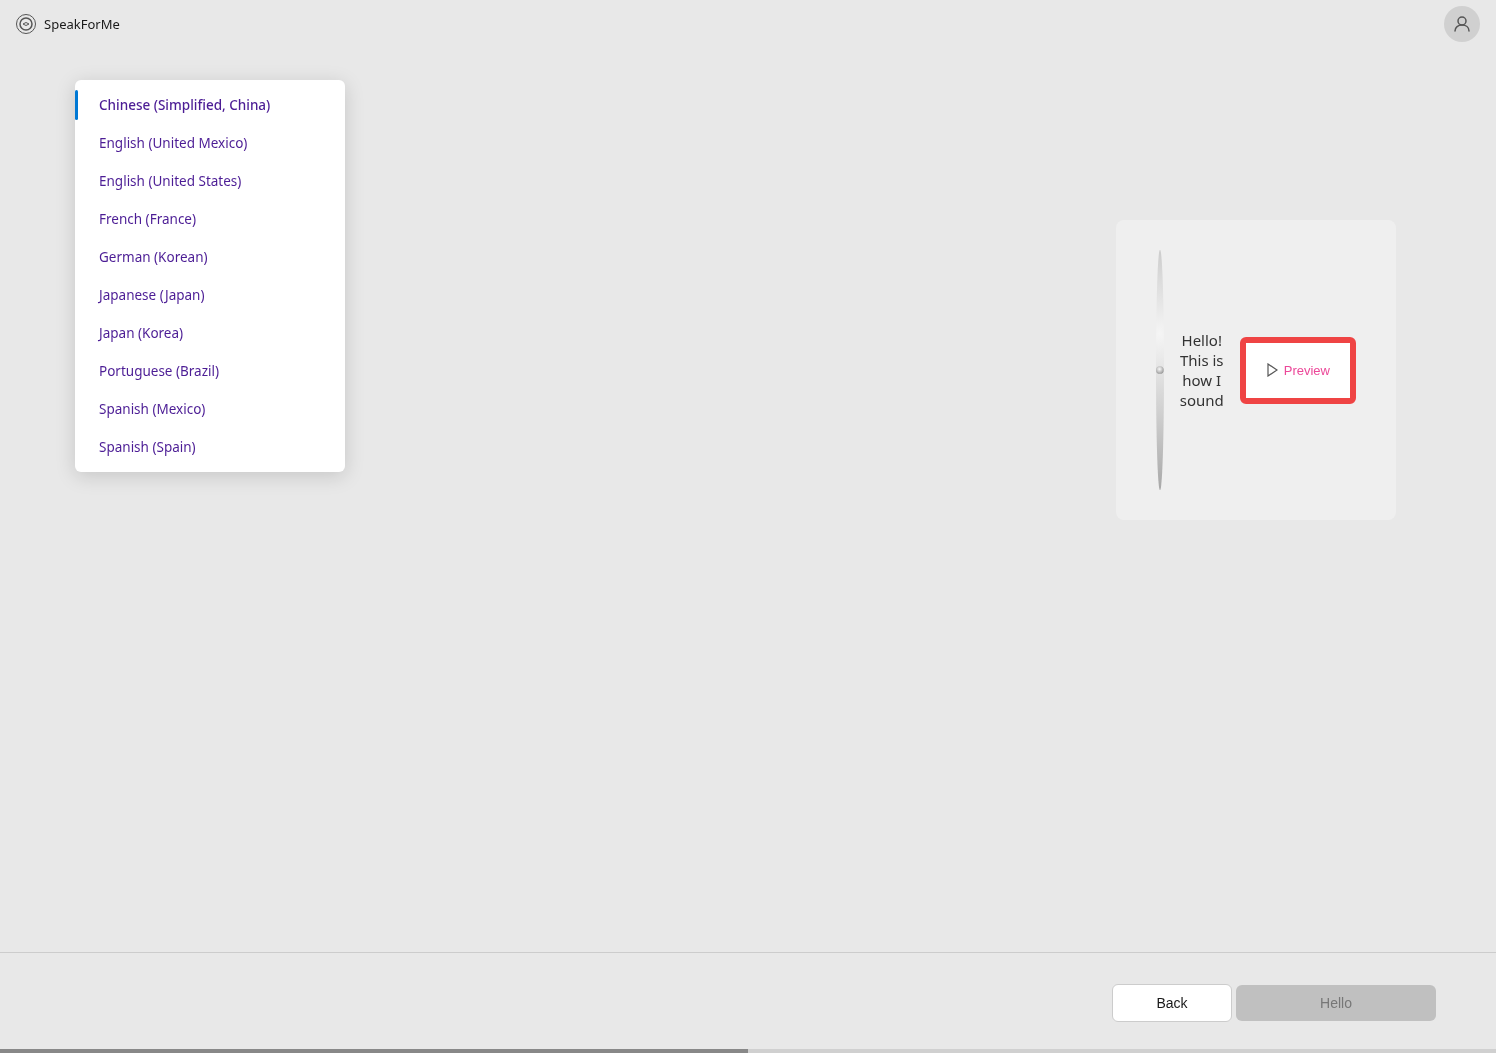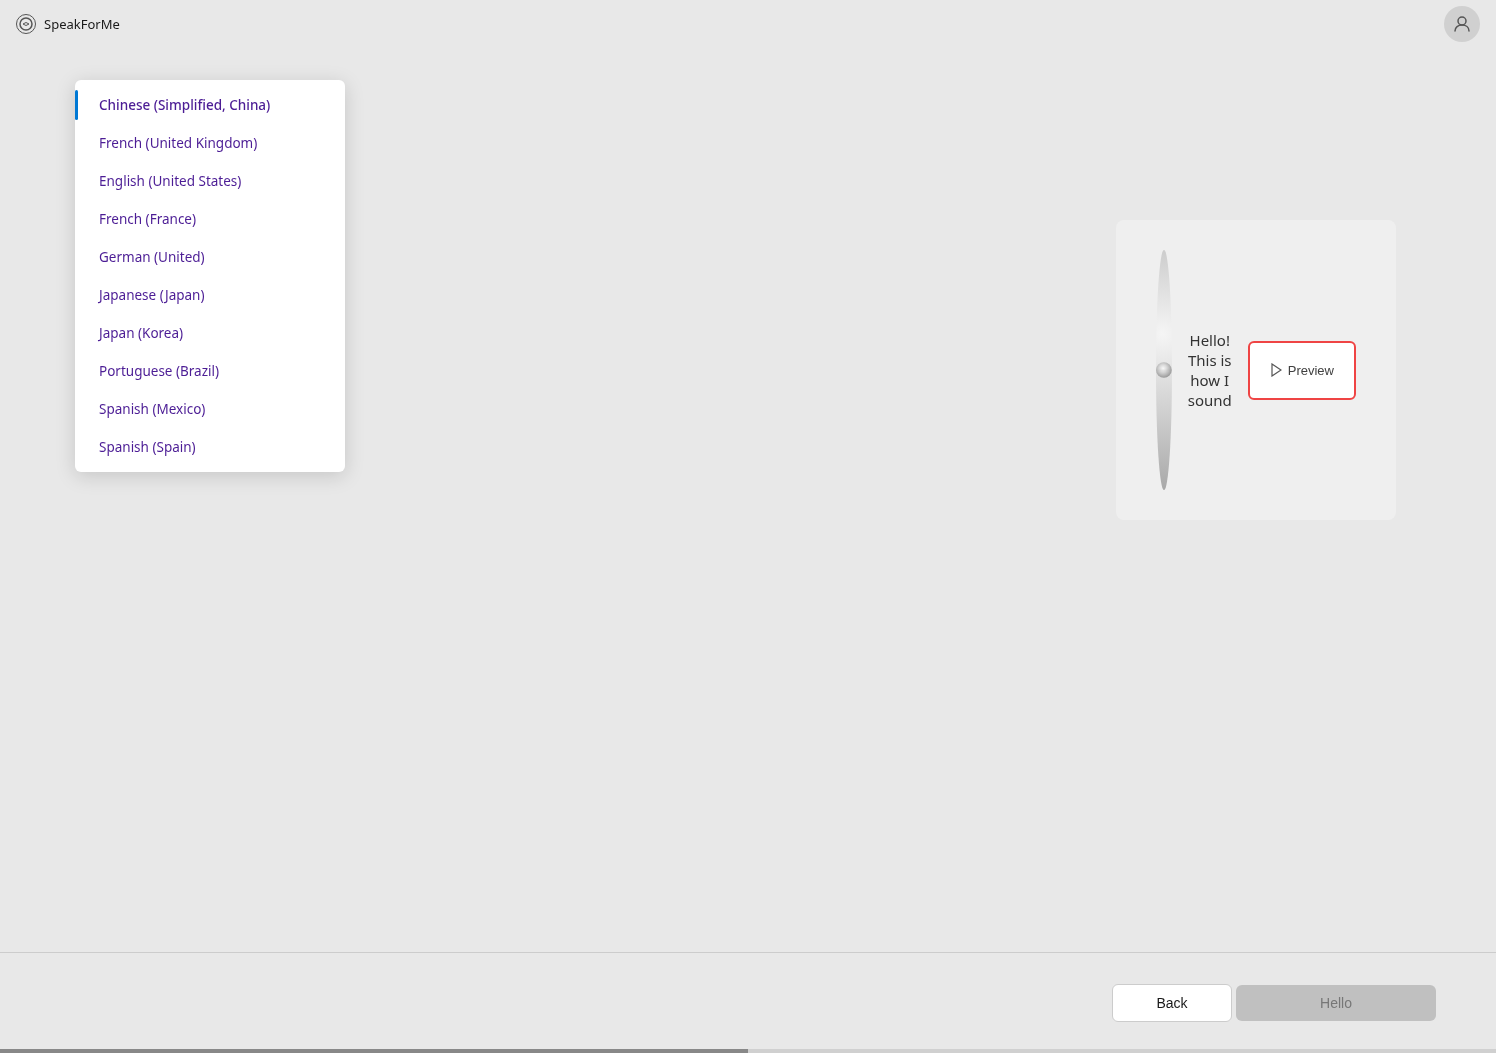--- a/index.html
+++ b/index.html
@@ -116,26 +116,26 @@
       font-size: 15px;
       color: #333;
       text-align: center;
     }
 
     .preview-button {
       display: flex;
       align-items: center;
       gap: 6px;
       padding: 20px 20px;
-      border: 2px solid #ef4444;
+      border: 6px solid #ef4444;
       border-radius: 6px;
       background: white;
       cursor: pointer;
       font-size: 13px;
-      color: #404040;
+      color: #ec4899;
     }
 
     
     .dropdown-menu {
       position: absolute;
       top: 80px;
       left: 75px;
       background: white;
       border-radius: 6px;
       box-shadow: 0 4px 20px rgba(0,0,0,0.15);
@@ -294,30 +294,30 @@
     </svg>
     <span>Preview</span>
   </button>
 </div>
 
 <div class="dropdown-menu">
   <div class="dropdown-item selected">
     <span>Chinese (Simplified, China)</span>
   </div>
   <div class="dropdown-item">
-    <span>French (United Kingdom)</span>
+    <span>English (United Mexico)</span>
   </div>
   <div class="dropdown-item">
     <span>English (United States)</span>
   </div>
   <div class="dropdown-item">
     <span>French (France)</span>
   </div>
   <div class="dropdown-item">
-    <span>German (United)</span>
+    <span>German (Korean)</span>
   </div>
   <div class="dropdown-item">
     <span>Japanese (Japan)</span>
   </div>
   <div class="dropdown-item">
     <span>Japan (Korea)</span>
   </div>
   <div class="dropdown-item">
     <span>Portuguese (Brazil)</span>
   </div>

